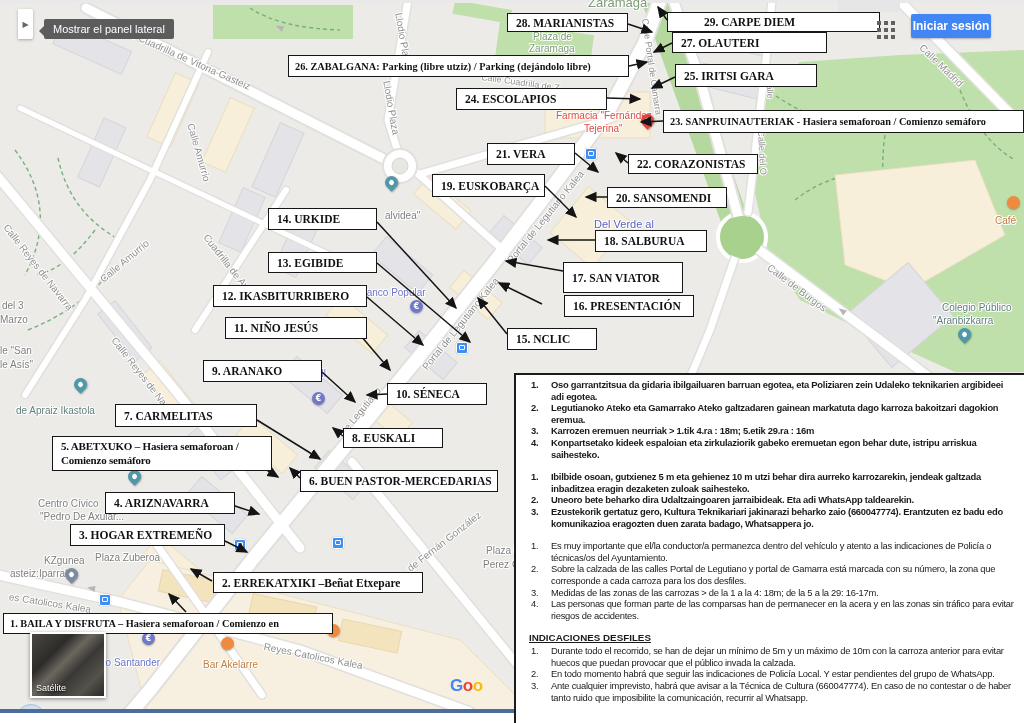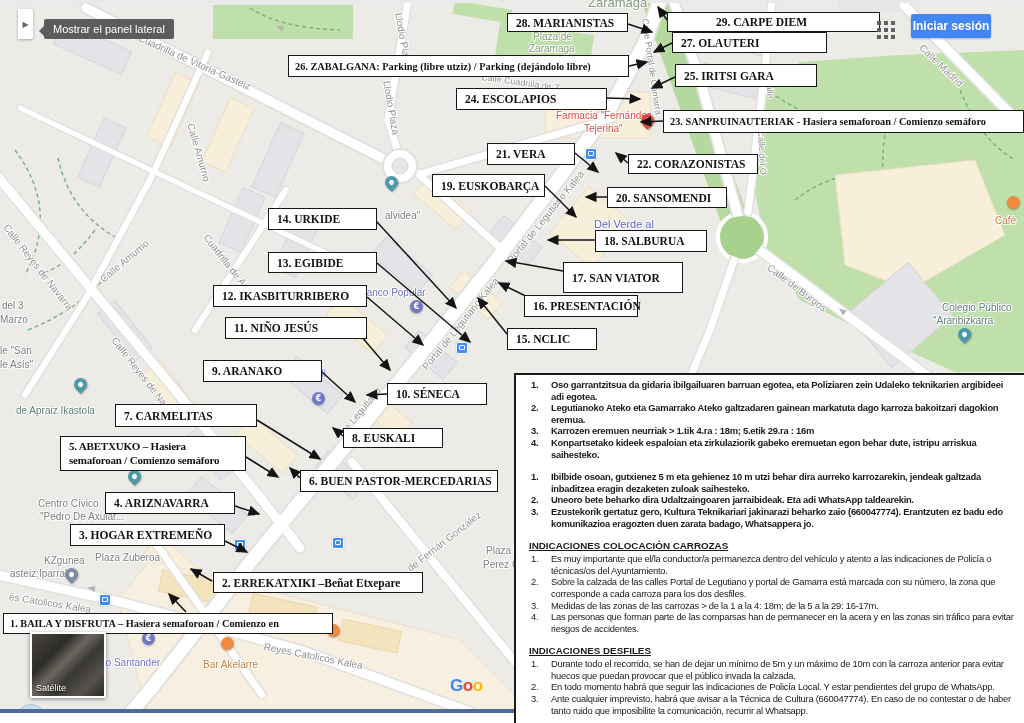--- a/index.html
+++ b/index.html
@@ -9,21 +9,21 @@
   .mlbl{position:absolute;font:10px "Liberation Sans",sans-serif;color:#8f8f8f;white-space:pre;z-index:20;transform-origin:0 0;
         text-shadow:1px 0 #fff,-1px 0 #fff,0 1px #fff,0 -1px #fff,1px 1px #fff,-1px -1px #fff}
   .big{font-size:13px}.sm9{font-size:9px}
   .green{color:#7d9b77}.blue{color:#6b74c9}.red{color:#dd4b3e}.orange{color:#c17d3d}
   .teal{color:#5e7f7c}.indigo{color:#5a5fc0;font-size:11px}.gray{color:#7e7e7e}
   
   .callout{position:absolute;background:#fff;border:1.5px solid #161616;color:#111;z-index:50;box-sizing:border-box;
            font:700 11.5px "Liberation Serif",serif;display:flex;align-items:center;padding:0 4px 0 8px;white-space:nowrap}
   .sm{font-size:10.3px;padding:0 3px 0 6px}
   .wrap{font-size:11px;white-space:normal;line-height:1.3;align-items:flex-start;padding-top:2px;letter-spacing:-.2px}
-  .pad29{padding-left:48px}
+  .pad29{padding-left:36px}
   
   .pin{position:absolute;z-index:22}
   .drop{width:13px;height:13px;border-radius:50% 50% 50% 0;transform:rotate(-45deg);box-shadow:0 1px 2px rgba(0,0,0,.35)}
   .drop::after{content:"";position:absolute;left:4px;top:4px;width:5px;height:5px;border-radius:50%;background:#fff}
   .dotpin{width:13px;height:13px;border-radius:50%;color:#fff;font:700 8px "DejaVu Sans",sans-serif;
           display:flex;align-items:center;justify-content:center;box-shadow:0 1px 2px rgba(0,0,0,.3)}
   .c-red{background:#e2443b}.c-teal{background:#4e98a8}.c-gray{background:#7c8ba0}
   .c-purple{background:#6f79c8}.c-orange{background:#ef8a3f}.c-blue{background:#4285f4}
   .ticon{position:absolute;width:10px;height:10px;background:#3f8ef3;border:1px solid #fff;border-radius:2px;z-index:22;box-shadow:0 0 1px rgba(0,0,0,.4)}
   .ticon::after{content:"";position:absolute;left:2px;top:2px;width:4px;height:3px;border:1px solid #fff;border-radius:1px}
@@ -290,32 +290,32 @@
       <line x1="672" y1="43" x2="654" y2="52"></line>
       <line x1="628" y1="24" x2="652" y2="32"></line>
       <line x1="667" y1="20" x2="658" y2="7"></line>
     </g>
   </svg>
 
   <div class="callout sm" style="left:3px;top:613px;width:330px;height:21px">1. BAILA Y DISFRUTA – Hasiera semaforoan / Comienzo en</div>
   <div class="callout" style="left:213px;top:572px;width:210px;height:21px">2. ERREKATXIKI –Beñat Etxepare</div>
   <div class="callout" style="left:70px;top:524px;width:155px;height:22px">3. HOGAR EXTREMEÑO</div>
   <div class="callout" style="left:105px;top:492px;width:130px;height:22px">4. ARIZNAVARRA</div>
-  <div class="callout wrap" style="left:60px;top:436px;width:186px;height:35px">5. ABETXUKO – Hasiera semaforoan / Comienzo  semáforo</div>
+  <div class="callout wrap" style="left:52px;top:436px;width:220px;height:35px">5. ABETXUKO – Hasiera semaforoan / Comienzo  semáforo</div>
   <div class="callout" style="left:300px;top:470px;width:198px;height:22px">6. BUEN PASTOR-MERCEDARIAS</div>
   <div class="callout" style="left:115px;top:404px;width:142px;height:23px">7. CARMELITAS</div>
   <div class="callout" style="left:343px;top:428px;width:100px;height:20px">8. EUSKALI</div>
   <div class="callout" style="left:203px;top:360px;width:119px;height:22px">9. ARANAKO</div>
   <div class="callout" style="left:387px;top:383px;width:100px;height:22px">10. SÉNECA</div>
   <div class="callout" style="left:225px;top:317px;width:142px;height:22px">11. NIÑO JESÚS</div>
   <div class="callout" style="left:213px;top:285px;width:154px;height:22px">12. IKASBITURRIBERO</div>
   <div class="callout" style="left:268px;top:252px;width:109px;height:21px">13. EGIBIDE</div>
   <div class="callout" style="left:268px;top:208px;width:109px;height:22px">14. URKIDE</div>
   <div class="callout" style="left:507px;top:328px;width:90px;height:22px">15. NCLIC</div>
-  <div class="callout" style="left:524px;top:295px;width:114px;height:22px">16. PRESENTACIÓN</div>
+  <div class="callout" style="left:564px;top:295px;width:130px;height:22px">16. PRESENTACIÓN</div>
   <div class="callout" style="left:563px;top:262px;width:120px;height:31px">17. SAN VIATOR</div>
   <div class="callout" style="left:595px;top:230px;width:112px;height:22px">18. SALBURUA</div>
   <div class="callout" style="left:432px;top:174px;width:113px;height:23px">19. EUSKOBARÇA</div>
   <div class="callout" style="left:607px;top:187px;width:120px;height:21px">20. SANSOMENDI</div>
   <div class="callout" style="left:487px;top:143px;width:88px;height:22px">21. VERA</div>
   <div class="callout" style="left:628px;top:154px;width:130px;height:20px">22. CORAZONISTAS</div>
   <div class="callout sm" style="left:663px;top:110px;width:361px;height:23px">23. SANPRUINAUTERIAK - Hasiera semaforoan / Comienzo semáforo</div>
   <div class="callout" style="left:456px;top:88px;width:151px;height:22px">24. ESCOLAPIOS</div>
   <div class="callout" style="left:675px;top:64px;width:142px;height:23px">25. IRITSI GARA</div>
   <div class="callout sm" style="left:288px;top:55px;width:341px;height:22px">26. ZABALGANA: Parking (libre utziz) / Parking (dejándolo libre)</div>
@@ -350,21 +350,20 @@
       <div class="pitem">
           <span class="pnum">2.</span>
           <span class="ptext">Uneoro bete beharko dira Udaltzaingoaren jarraibideak. Eta adi WhatsApp taldearekin.</span>
         </div>
       <div class="pitem">
           <span class="pnum">3.</span>
           <span class="ptext">Ezustekorik gertatuz gero, Kultura Teknikariari jakinarazi beharko zaio (660047774). Erantzuten ez badu edo komunikazioa eragozten duen zarata badago, Whatsappera jo.</span>
         </div>
     </div>
     <div class="psec">
-      <div class="phead">INDICACIONES COLOCACIÓN CARROZAS</div>
       <div class="pitem">
           <span class="pnum">1.</span>
           <span class="ptext">Es muy importante que el/la conductor/a permanezca dentro del vehículo y atento a las indicaciones de Policía o técnicas/os del Ayuntamiento.</span>
         </div>
       <div class="pitem">
           <span class="pnum">2.</span>
           <span class="ptext">Sobre la calzada de las calles Portal de Legutiano y portal de Gamarra está marcada con su número, la zona que corresponde a cada carroza para los dos desfiles.</span>
         </div>
       <div class="pitem">
           <span class="pnum">3.</span>

